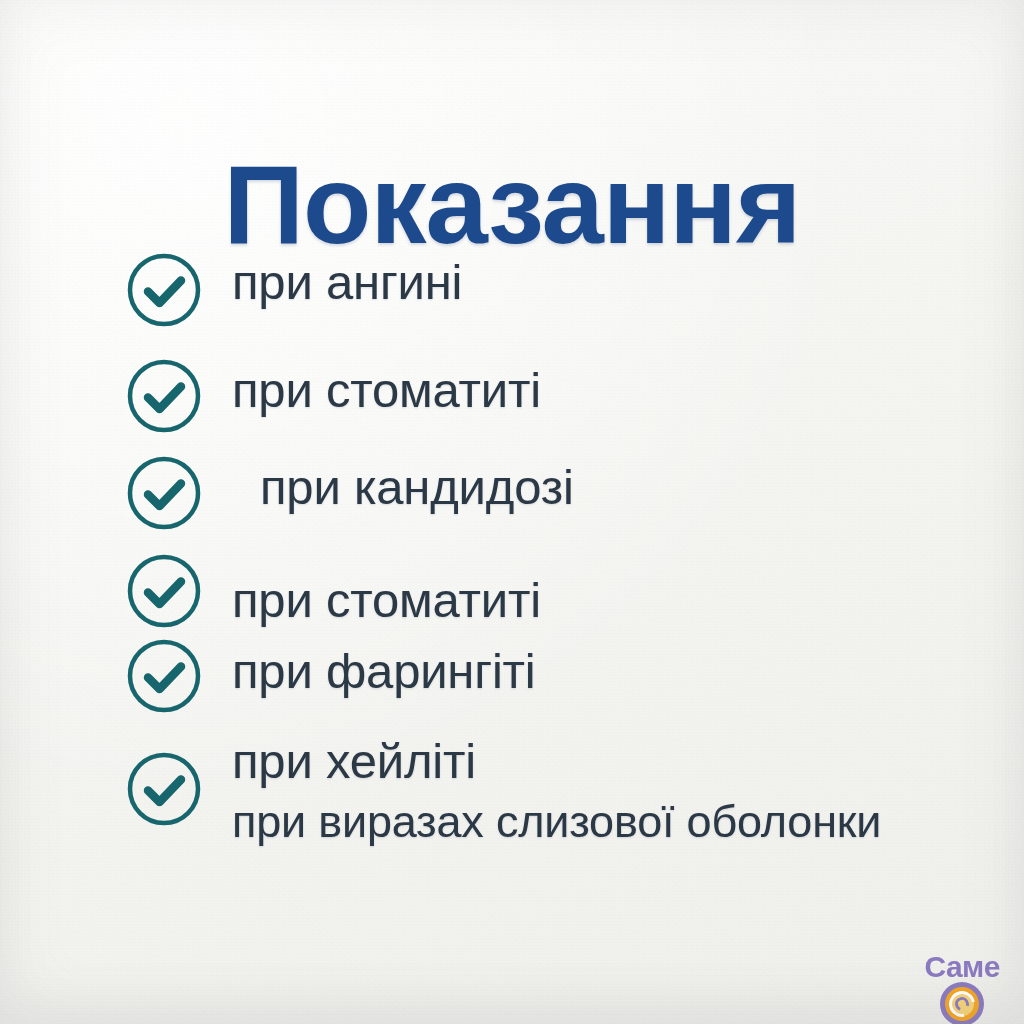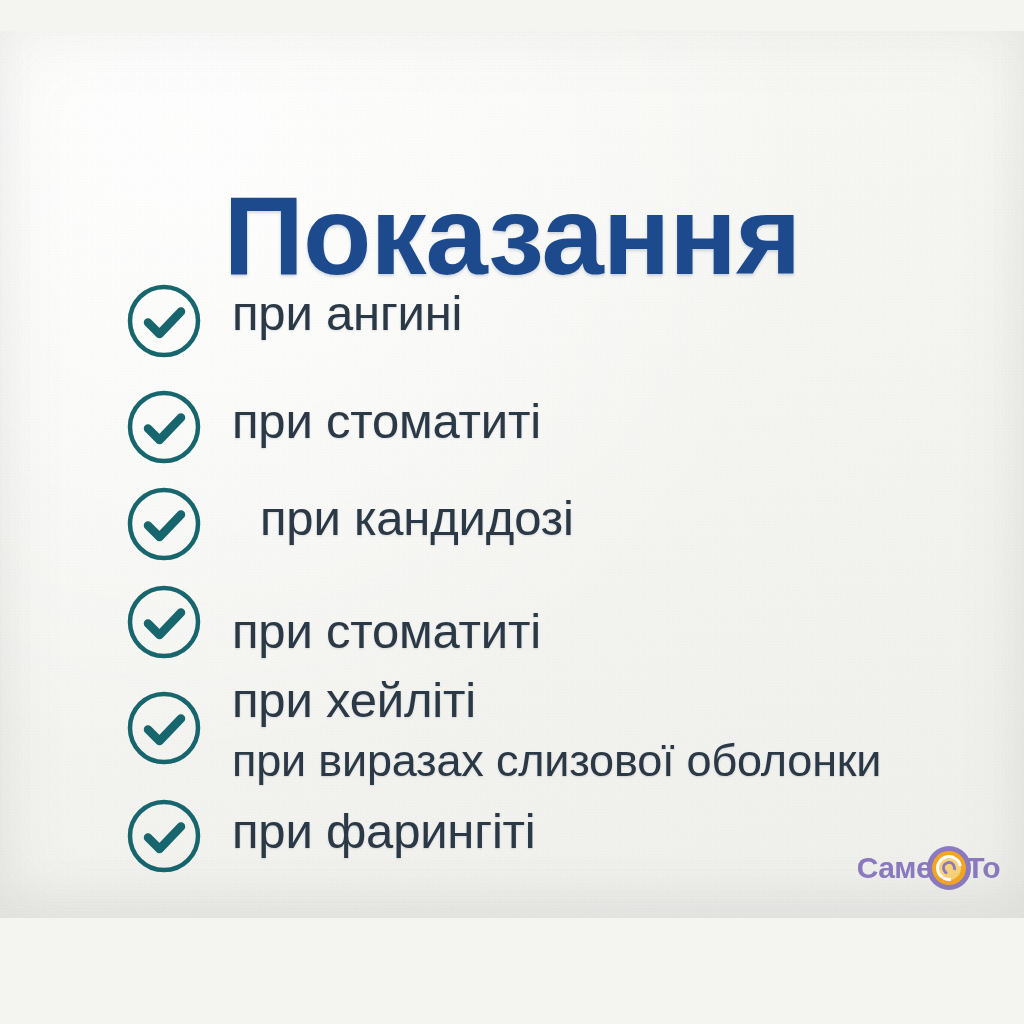--- a/index.html
+++ b/index.html
@@ -11,25 +11,24 @@
     height: 1024px;
     overflow: hidden;
     font-family: "Liberation Sans", "DejaVu Sans", sans-serif;
     background: #f4f4f1;
   }
 
   
   #poster {
     position: relative;
     width: 1024px;
-    height: 887px;
+    height: 1024px;
     background:
       radial-gradient(circle at 18% 12%, rgba(255,255,255,0.95) 0%, rgba(255,255,255,0) 55%),
       linear-gradient(160deg, #fbfbf9 0%, #f5f5f2 45%, #efefec 100%);
-    margin-top: 31px;
   }
   
   #grain {
     position: absolute;
     inset: 0;
     pointer-events: none;
     opacity: .55;
     background-image:
       repeating-linear-gradient(0deg, rgba(0,0,0,0.012) 0 1px, rgba(255,255,255,0) 1px 3px),
       repeating-linear-gradient(90deg, rgba(0,0,0,0.012) 0 1px, rgba(255,255,255,0) 1px 3px),
@@ -116,20 +115,21 @@
   .label .main-line { display: block; }
 
   
   #logo {
     position: absolute;
     right: 24px;
     bottom: 28px;
     display: flex;
     align-items: center;
     height: 44px;
+    flex-direction: column;
   }
   .logo-word {
     font-size: 30px;
     font-weight: bold;
     color: #8b7ac0;
     letter-spacing: -0.5px;
     line-height: 1;
   }
   .logo-mark {
     position: relative;
@@ -226,42 +226,42 @@
         <svg width="76" height="76" viewBox="0 0 76 76" aria-hidden="true">
           <circle cx="38" cy="38" r="34" fill="none" stroke="#17666d" stroke-width="4.5"></circle>
           <path d="M22 39.5 L33.5 51 L55 28.5" fill="none" stroke="#17666d" stroke-width="8.5" stroke-linecap="round" stroke-linejoin="round"></path>
         </svg>
       </span>
       <span class="label">
         <span class="main-line">при стоматиті</span>
       </span>
     </div>
 
+    <div class="row r6">
+      <span class="tick">
+        <svg width="76" height="76" viewBox="0 0 76 76" aria-hidden="true">
+          <circle cx="38" cy="38" r="34" fill="none" stroke="#17666d" stroke-width="4.5"></circle>
+          <path d="M22 39.5 L33.5 51 L55 28.5" fill="none" stroke="#17666d" stroke-width="8.5" stroke-linecap="round" stroke-linejoin="round"></path>
+        </svg>
+      </span>
+      <span class="label">
+        <span class="main-line">при фарингіті</span>
+      </span>
+    </div>
+
     <div class="row r7">
       <span class="tick">
         <svg width="76" height="76" viewBox="0 0 76 76" aria-hidden="true">
           <circle cx="38" cy="38" r="34" fill="none" stroke="#17666d" stroke-width="4.5"></circle>
           <path d="M22 39.5 L33.5 51 L55 28.5" fill="none" stroke="#17666d" stroke-width="8.5" stroke-linecap="round" stroke-linejoin="round"></path>
         </svg>
       </span>
       <span class="label">
         <span class="main-line">при хейліті</span>
         <span class="sub">при виразах слизової оболонки</span>
-      </span>
-    </div>
-
-    <div class="row r6">
-      <span class="tick">
-        <svg width="76" height="76" viewBox="0 0 76 76" aria-hidden="true">
-          <circle cx="38" cy="38" r="34" fill="none" stroke="#17666d" stroke-width="4.5"></circle>
-          <path d="M22 39.5 L33.5 51 L55 28.5" fill="none" stroke="#17666d" stroke-width="8.5" stroke-linecap="round" stroke-linejoin="round"></path>
-        </svg>
-      </span>
-      <span class="label">
-        <span class="main-line">при фарингіті</span>
       </span>
     </div>
 
   </div>
 
   <div id="logo">
     <span class="logo-word">Саме</span>
     <span class="logo-mark">
       <span class="ring-outer"></span>
       <span class="ring-mid"></span>

